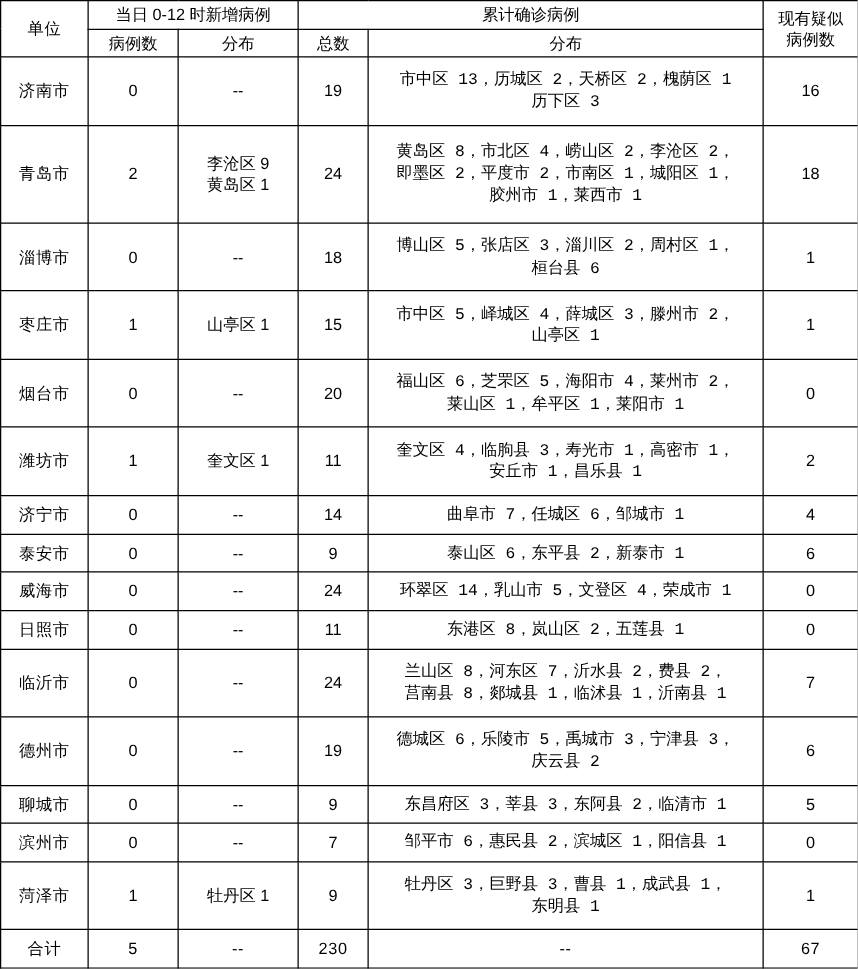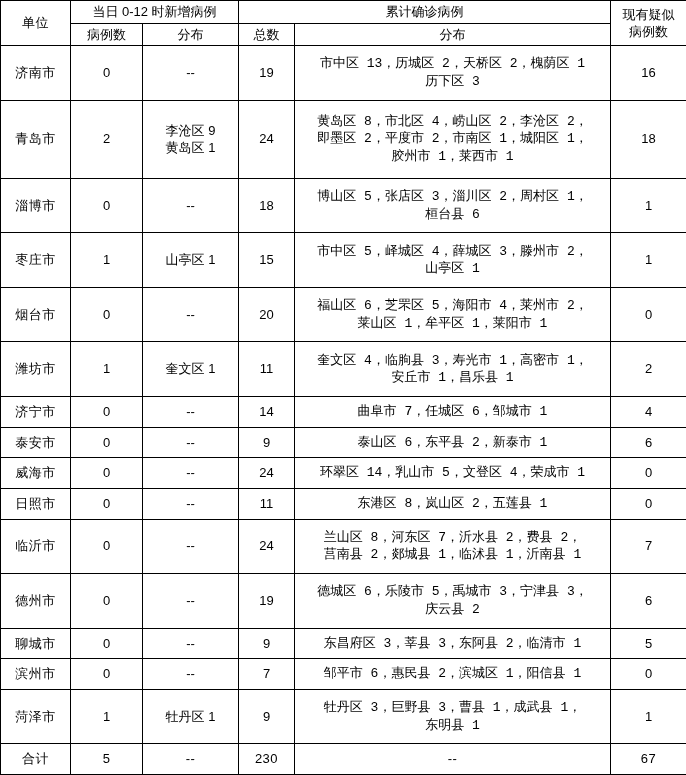--- a/index.html
+++ b/index.html
@@ -223,21 +223,21 @@
       </tr>
       <tr>
         <td class="unit-cell">临沂市</td>
         <td class="num-cell">0</td>
         <td class="dist-small">
           <div>--</div>
         </td>
         <td class="num-cell">24</td>
         <td class="dist-cell">
           <div>兰山区 8，河东区 7，沂水县 2，费县 2，</div>
-          <div>莒南县 2，郯城县 1，临沭县 1，沂南县 1</div>
+          <div>莒南县 8，郯城县 1，临沭县 1，沂南县 1</div>
         </td>
         <td class="num-cell">7</td>
       </tr>
       <tr>
         <td class="unit-cell">德州市</td>
         <td class="num-cell">0</td>
         <td class="dist-small">
           <div>--</div>
         </td>
         <td class="num-cell">19</td>

